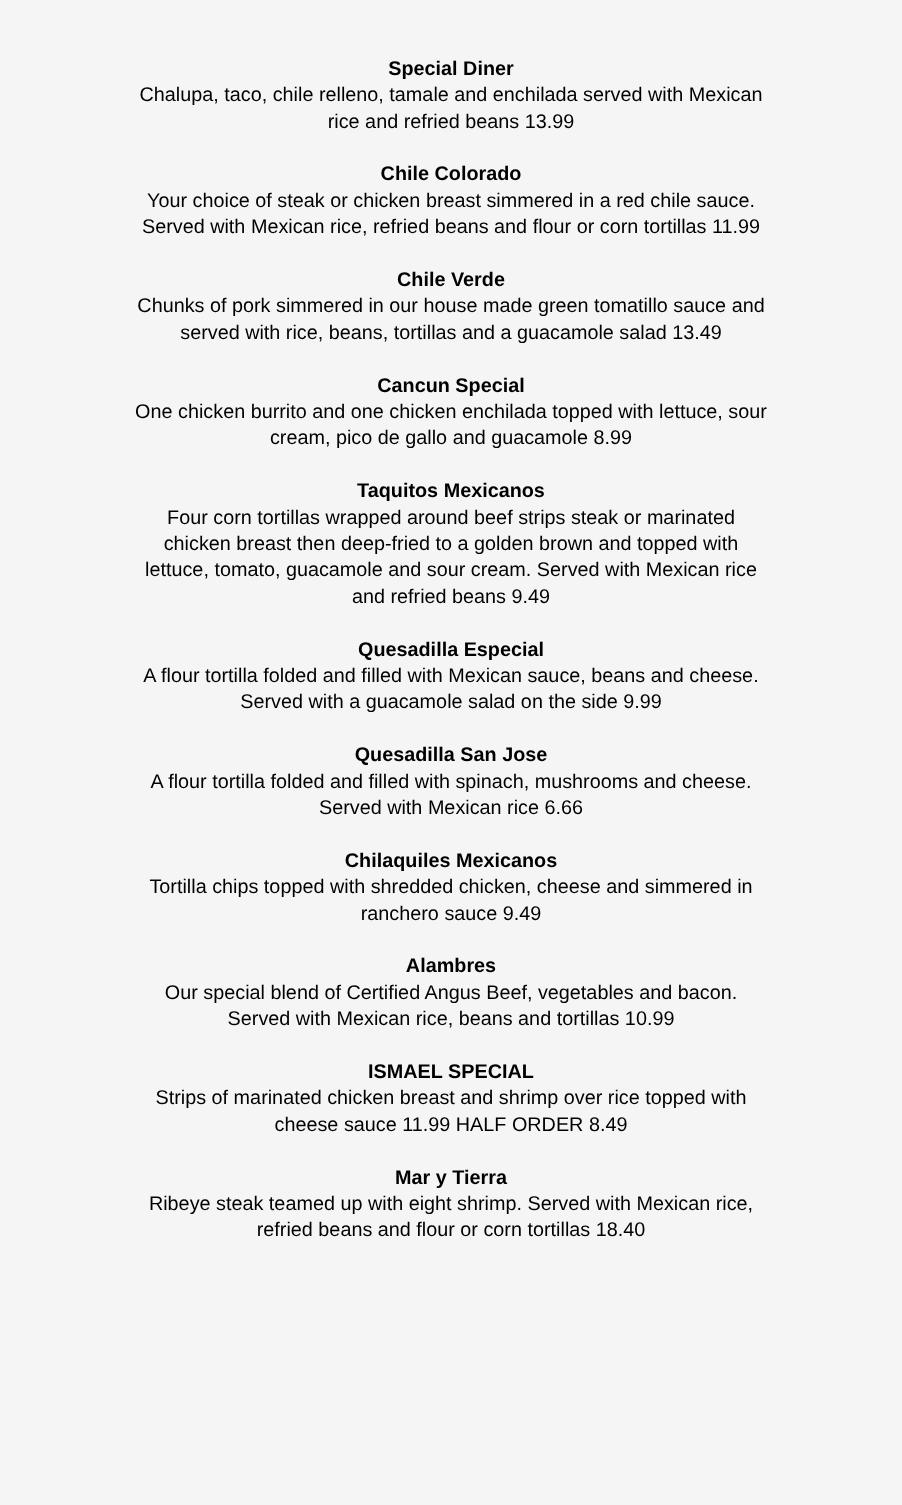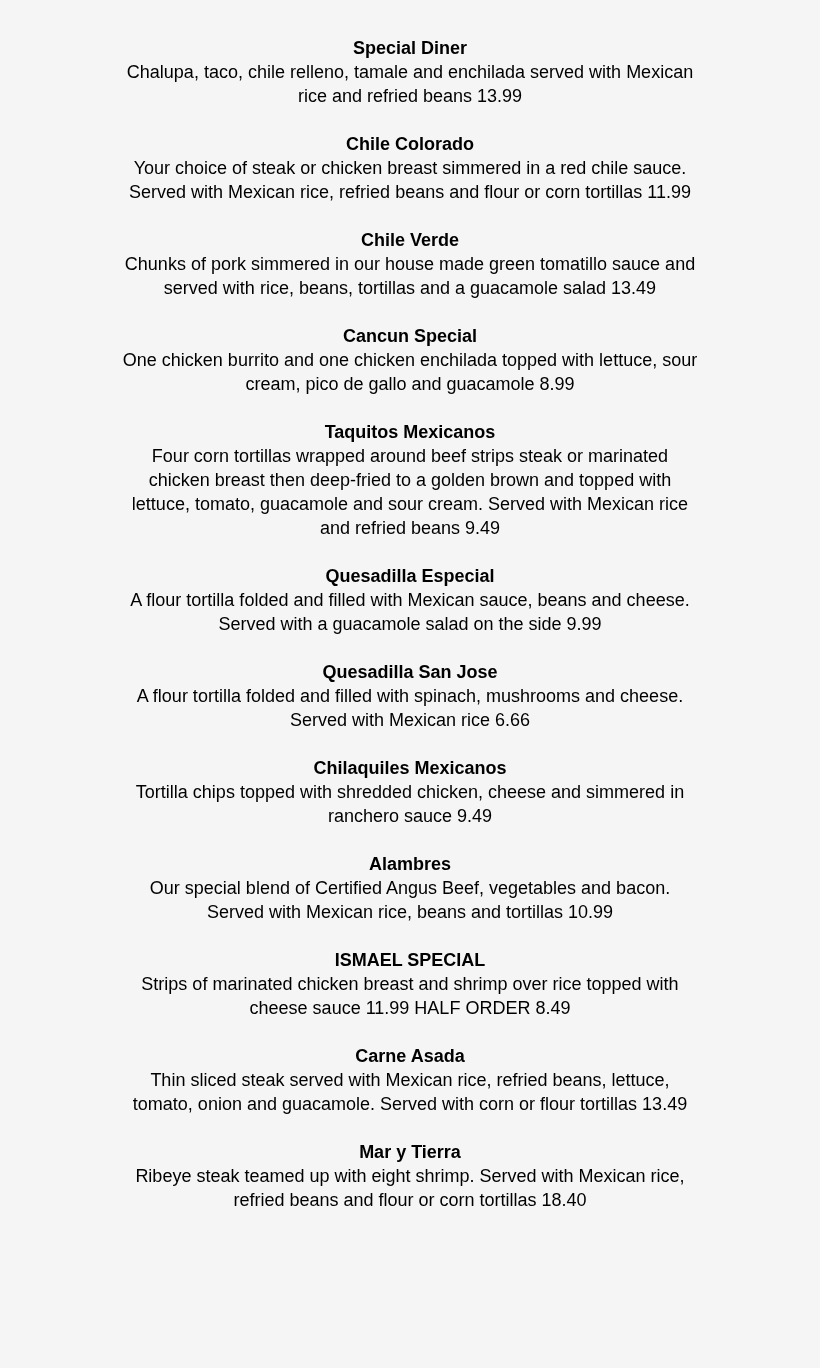--- a/index.html
+++ b/index.html
@@ -9,21 +9,21 @@
   body {
     width: 820px;
     height: 1368px;
     background: #f5f5f5;
     font-family: "Liberation Sans", sans-serif;
     color: #000;
     overflow: hidden;
   }
   .menu {
     width: 700px;
-    margin: 0 auto;
+    margin: 14px auto;
     padding-top: 36px;
     text-align: center;
     font-size: 18px;
     line-height: 24px;
   }
   .menu-item {
     margin: 0 0 24px 0;
   }
   .menu-item-name {
     font-weight: bold;
@@ -97,25 +97,20 @@
     <div class="menu-item-description">Our special blend of Certified Angus Beef, vegetables and bacon.
 Served with Mexican rice, beans and tortillas 10.99</div>
   </div>
 
   <div class="menu-item">
     <div class="menu-item-name">ISMAEL SPECIAL</div>
     <div class="menu-item-description">Strips of marinated chicken breast and shrimp over rice topped with
 cheese sauce 11.99 HALF ORDER 8.49</div>
   </div>
 
-  <div class="menu-item">
-    <div class="menu-item-name">Carne Asada</div>
-    <div class="menu-item-description">Thin sliced steak served with Mexican rice, refried beans, lettuce,
-tomato, onion and guacamole. Served with corn or flour tortillas 13.49</div>
-  </div>
 
   <div class="menu-item">
     <div class="menu-item-name">Mar y Tierra</div>
     <div class="menu-item-description">Ribeye steak teamed up with eight shrimp. Served with Mexican rice,
 refried beans and flour or corn tortillas 18.40</div>
   </div>
 
 </div>
 
 </body></html>

